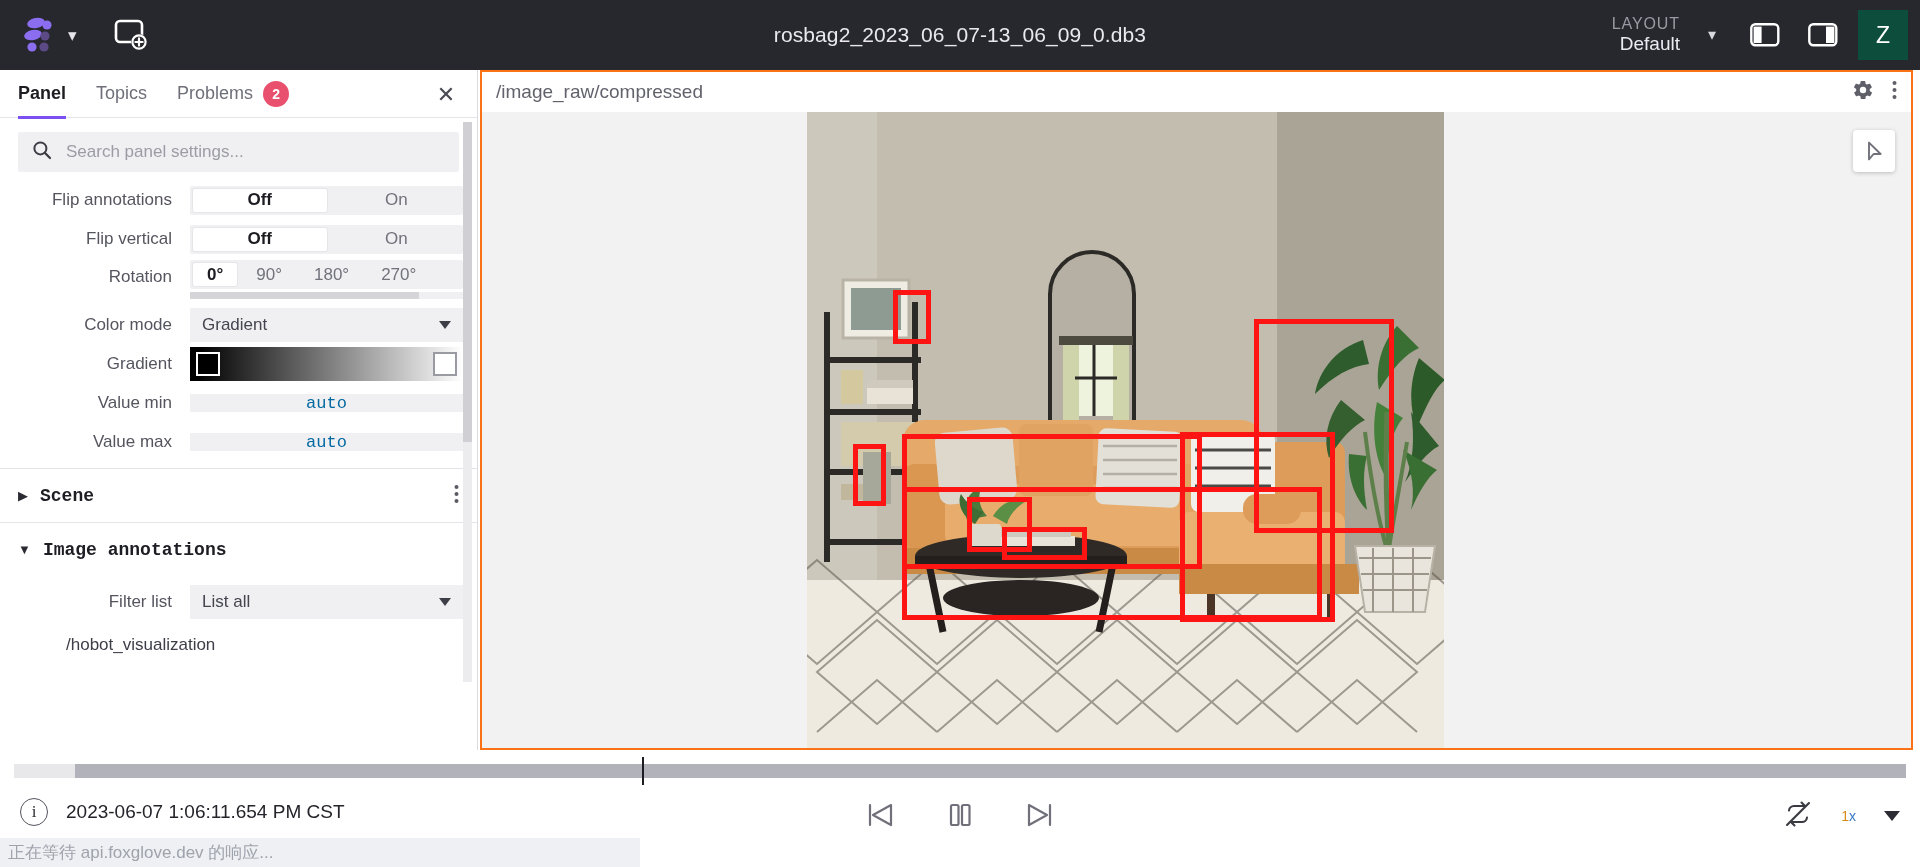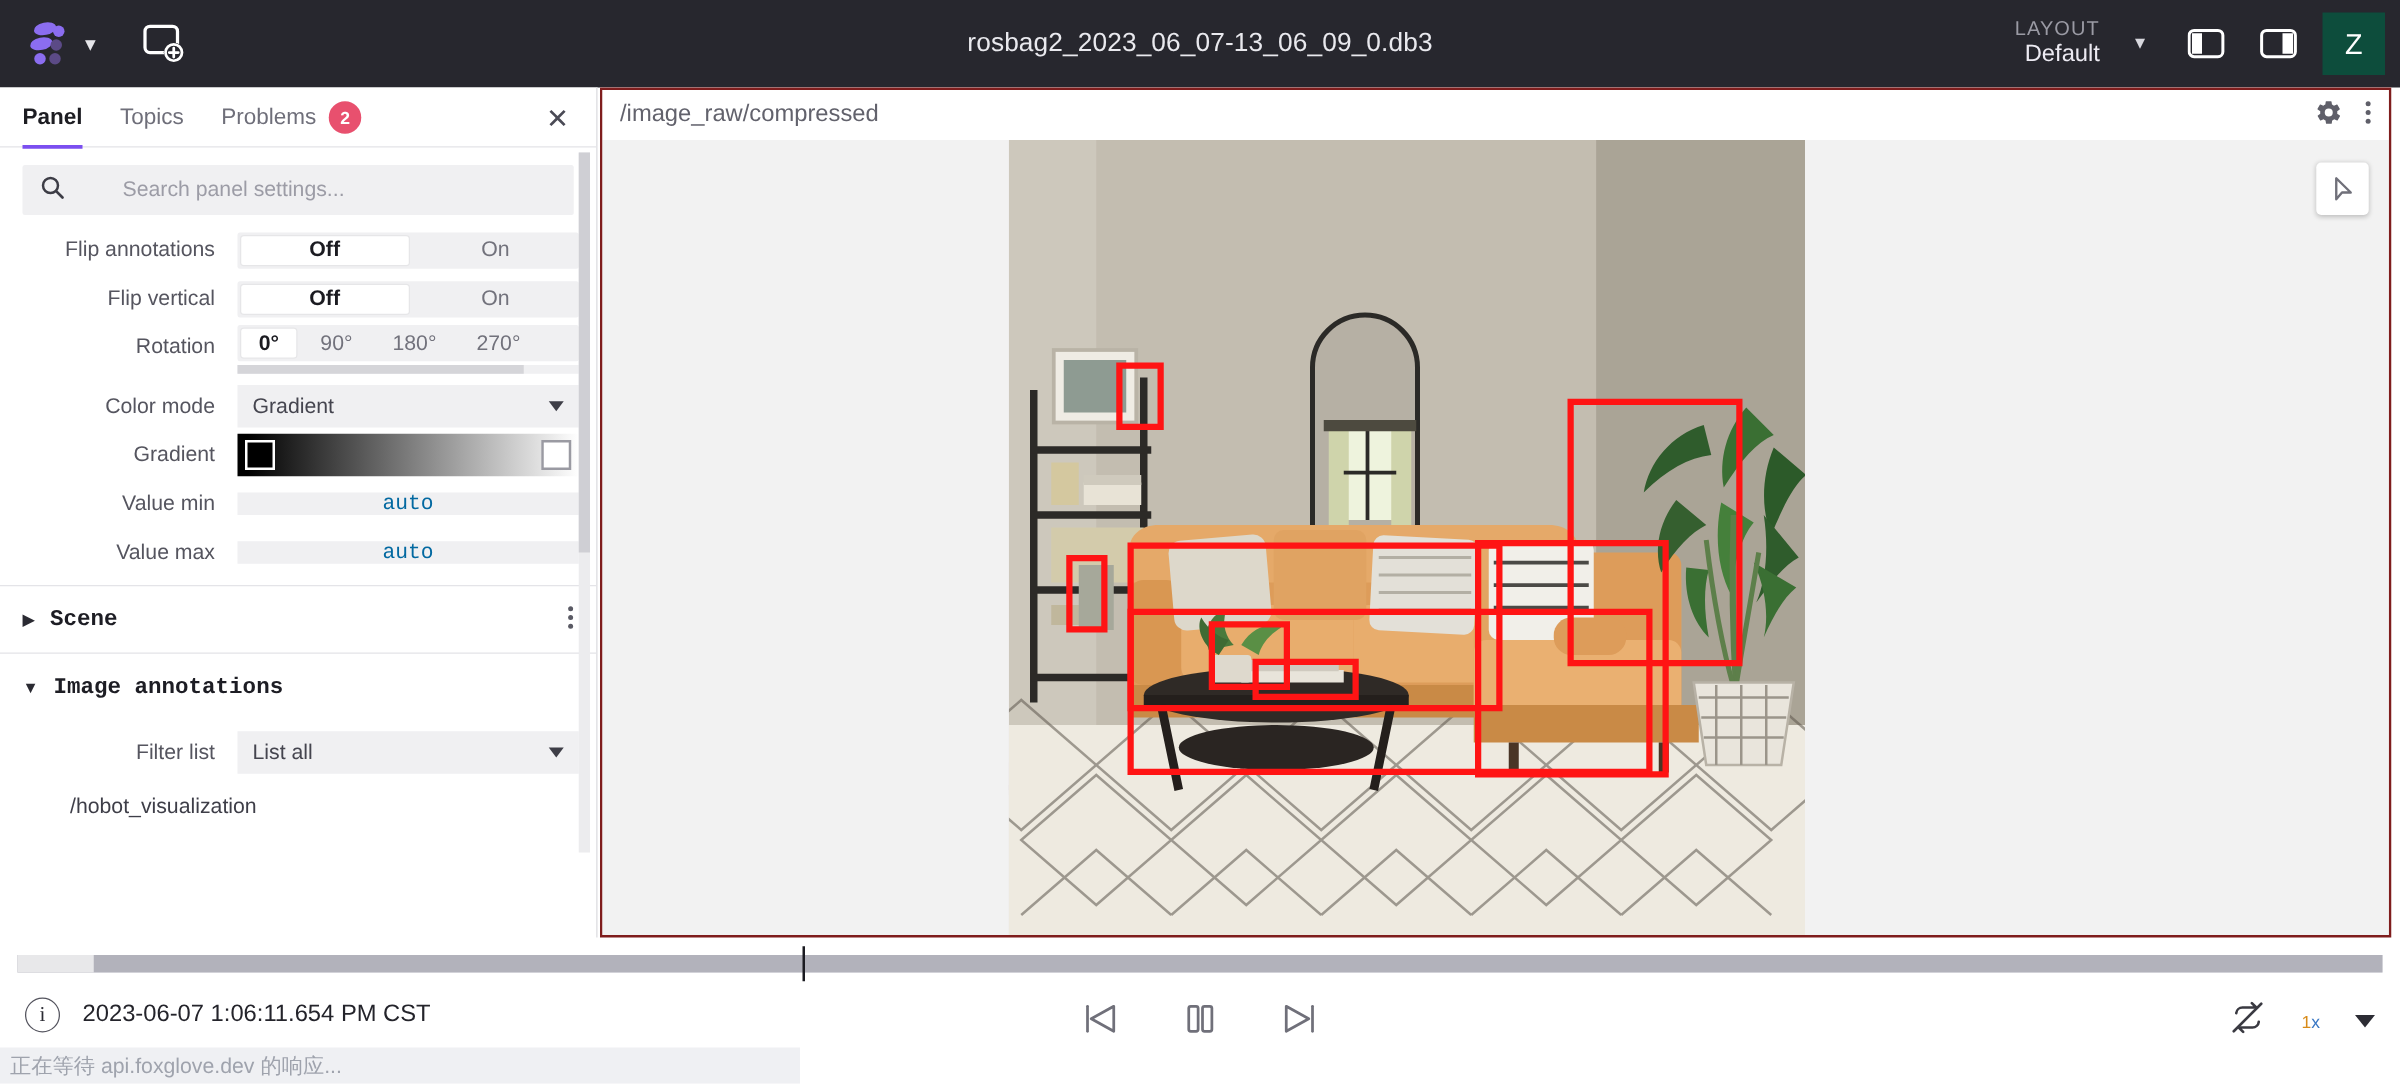--- a/index.html
+++ b/index.html
@@ -64,21 +64,21 @@
     display: flex; align-items: center; justify-content: center; margin-left: -20px;
     cursor: pointer;
   }
   .sb-close {
     position: absolute; right: 18px; top: 12px; width: 26px; height: 26px;
     display: flex; align-items: center; justify-content: center; cursor: pointer;
     color: #4a4a55; font-size: 22px; line-height: 1;
   }
   .sb-search {
     margin: 14px 18px 10px 18px; height: 40px; background: #f0f0f2;
-    display: flex; align-items: center; padding: 0 14px; border-radius: 2px; cursor: text; gap: 32px;
+    display: flex; align-items: center; padding: 0 14px; border-radius: 2px; cursor: text;
   }
   .sb-search-input {
     border: none; background: transparent; outline: none;
     font-family: "Liberation Sans", sans-serif; font-size: 17px; color: #3a3a44;
     margin-left: 14px; width: 360px;
   }
   .sb-search-input::placeholder { color: #9c9ca6; }
 
   .row { display: flex; align-items: center; height: 36px; margin: 3px 0; padding-right: 14px; }
   .row-label {
@@ -124,32 +124,32 @@
     font-size: 17px; color: #0369a1; font-family: "Liberation Mono", monospace; cursor: text; text-align: center;
   }
 
   .sect {
     display: flex; align-items: center; height: 54px; padding: 0 18px;
     border-top: 1px solid #e4e4e8; cursor: pointer;
   }
   .sect-tri { margin-right: 12px; font-size: 13px; color: #2a2a32; }
   .sect-title { font-size: 18px; font-weight: bold; color: #1d1d24; font-family: Liberation Mono, monospace; }
   .sect-kebab { margin-left: auto; color: #5a5a64; font-size: 18px; line-height: 1; cursor: pointer; letter-spacing: 0; }
-  .topic-item { font-size: 17px; color: #3e3e48; padding: 12px 0 12px 56px; cursor: pointer; }
+  .topic-item { font-size: 17px; color: #3e3e48; padding: 12px 0 12px 56px; cursor: pointer; margin-left: 10px; }
 
   .sb-vscroll {
     position: absolute; right: 5px; top: 52px; width: 9px; height: 560px;
     background: #ececee; cursor: pointer;
   }
   .sb-vscroll i { position: absolute; left: 0; top: 0; width: 9px; height: 320px; background: #cfcfd4; display:block; }
 
   
   .panel {
     position: absolute; left: 480px; top: 70px; width: 1433px; height: 680px;
-    border: 2px solid #7f1d1d; background: #ffffff;
+    border: 2px solid #f97316; background: #ffffff;
   }
   .panel-head { height: 40px; display: flex; align-items: center; padding: 0 14px; background:#fff; }
   .panel-title { font-size: 19px; color: #62626c; }
   .panel-head-icons { margin-left: auto; display: flex; align-items: center; gap: 18px; }
   .panel-body {
     position: absolute; left: 0; right: 0; top: 40px; bottom: 0;
     background: #f2f2f2; overflow: hidden;
   }
 
   .imgwrap {

